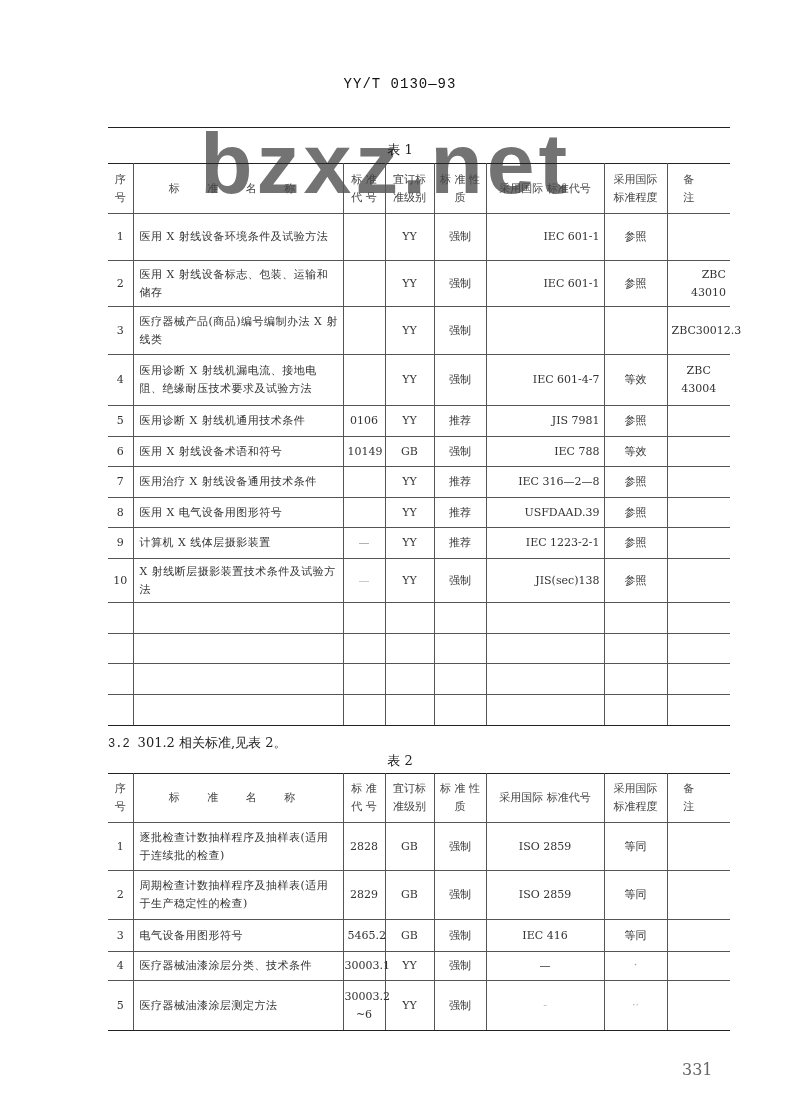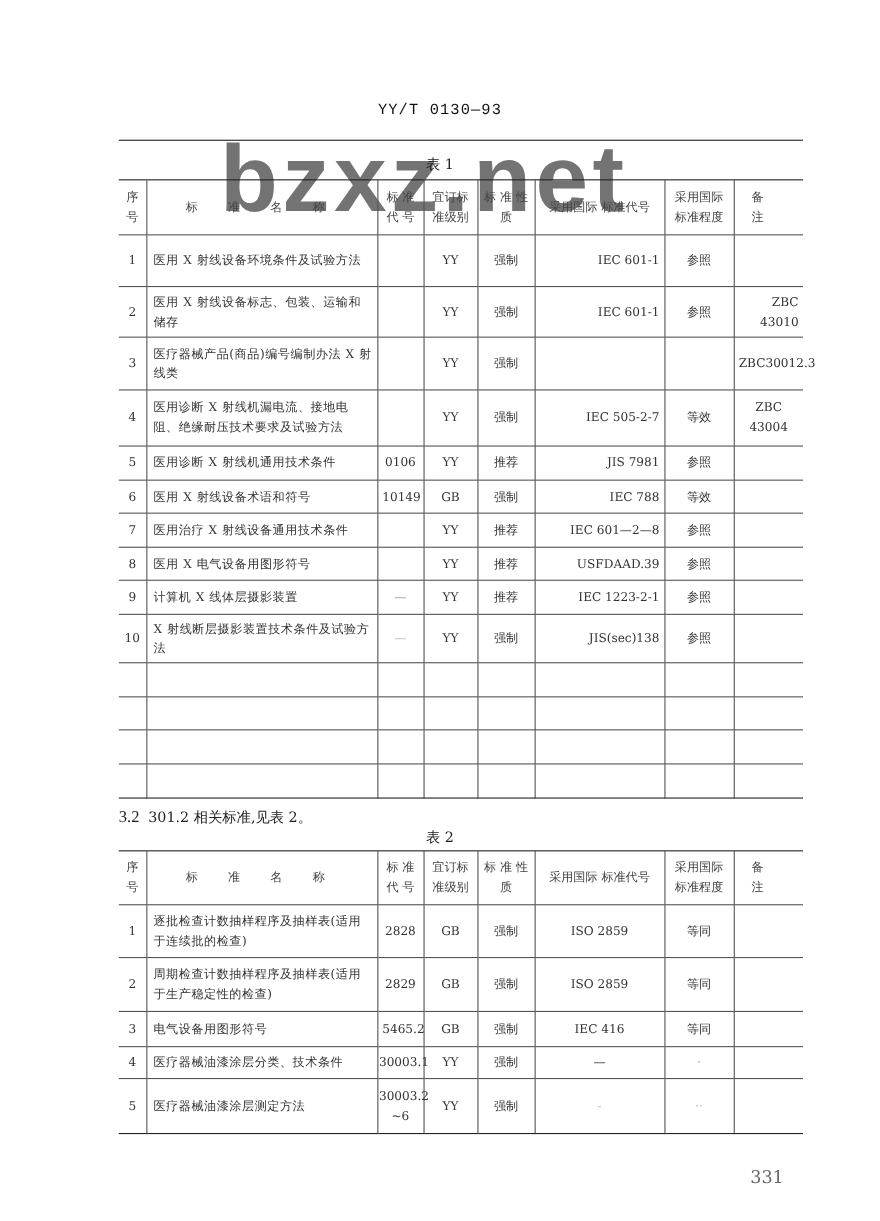--- a/index.html
+++ b/index.html
@@ -1,40 +1,40 @@
 <!DOCTYPE html>
 <html><head>
 <meta charset="utf-8">
 <style>
   html, body { margin: 0; padding: 0; background: #ffffff; }
   body { width: 800px; height: 1110px; position: relative; overflow: hidden;
          font-family: "DejaVu Serif", "Liberation Serif", serif; color: #222; }
   .abs { position: absolute; }
-  .doc-header { left: 0; width: 800px; top: 93px; text-align: center; font-size: 14px;
+  .doc-header { left: 0; width: 800px; top: 76px; text-align: center; font-size: 14px;
                 letter-spacing: 1px; font-family: "Liberation Mono", "DejaVu Sans Mono", monospace; color: #111; }
   .header-rule { left: 108px; top: 127px; width: 622px; height: 0; border-top: 1.6px solid #222; }
   .watermark { left: 200px; top: 120px; font-family: "Liberation Sans", "DejaVu Sans", sans-serif;
                font-weight: bold; font-size: 86px; color: #737373; letter-spacing: 4px; z-index: 0; line-height: 1; }
   .caption { font-size: 13px; color: #222; z-index: 2; }
   table.std { position: absolute; left: 108px; width: 622px; border-collapse: collapse;
               table-layout: fixed; font-size: 11px; color: #333; z-index: 2; }
   table.std td, table.std th { border: 1px solid #555; padding: 0 4px; vertical-align: middle;
               font-weight: normal; line-height: 18px; }
   table.std tr:first-child th { border-top: 1.6px solid #222; }
   table.std tr:last-child td { border-bottom: 1.6px solid #222; }
   table.std td:first-child, table.std th:first-child { border-left: none; }
   table.std td:last-child, table.std th:last-child { border-right: none; }
   table.std th { color: #444; font-size: 11px; }
   .c { text-align: center; }
   .l { text-align: right; }
   .name { text-align: left; padding-left: 6px !important; letter-spacing: 0.5px; }
   .hdr-name { letter-spacing: 12px; }
   .hdr-note { letter-spacing: 20px; text-align: center; }
   .section-line { left: 108px; top: 734px; font-size: 13px; z-index: 2; }
-  .section-line .num { font-family: Liberation Serif, serif; font-size: 15px; margin-right: 8px; text-align: right; }
+  .section-line .num { font-family: Liberation Mono, monospace; font-size: 12px; margin-right: 8px; text-align: right; }
   .page-num { left: 682px; top: 1060px; font-size: 16px; color: #666; }
 </style>
 </head>
 <body>
 
 <div class="abs watermark">bzxz.net</div>
 
 <div class="abs doc-header">YY/T 0130—93</div>
 <div class="abs header-rule"></div>
 
@@ -91,21 +91,21 @@
     <td class="l"></td>
     <td class="c"></td>
     <td class="l">ZBC30012.3</td>
   </tr>
   <tr style="height:51px">
     <td class="c">4</td>
     <td class="name">医用诊断 X 射线机漏电流、接地电阻、绝缘耐压技术要求及试验方法</td>
     <td class="c"></td>
     <td class="c">YY</td>
     <td class="c">强制</td>
-    <td class="l">IEC 505-2-7</td>
+    <td class="l">IEC 601-4-7</td>
     <td class="c">等效</td>
     <td class="c">ZBC 43004</td>
   </tr>
   <tr style="height:31px">
     <td class="c">5</td>
     <td class="name">医用诊断 X 射线机通用技术条件</td>
     <td class="c">0106</td>
     <td class="c">YY</td>
     <td class="c">推荐</td>
     <td class="l">JIS 7981</td>
@@ -121,21 +121,21 @@
     <td class="l">IEC 788</td>
     <td class="c">等效</td>
     <td class="l"></td>
   </tr>
   <tr style="height:31px">
     <td class="c">7</td>
     <td class="name">医用治疗 X 射线设备通用技术条件</td>
     <td class="c"></td>
     <td class="c">YY</td>
     <td class="c">推荐</td>
-    <td class="l">IEC 601—2—8</td>
+    <td class="l">IEC 316—2—8</td>
     <td class="c">参照</td>
     <td class="l"></td>
   </tr>
   <tr style="height:30px">
     <td class="c">8</td>
     <td class="name">医用 X 电气设备用图形符号</td>
     <td class="c"></td>
     <td class="c">YY</td>
     <td class="c">推荐</td>
     <td class="l">USFDAAD.39</td>

